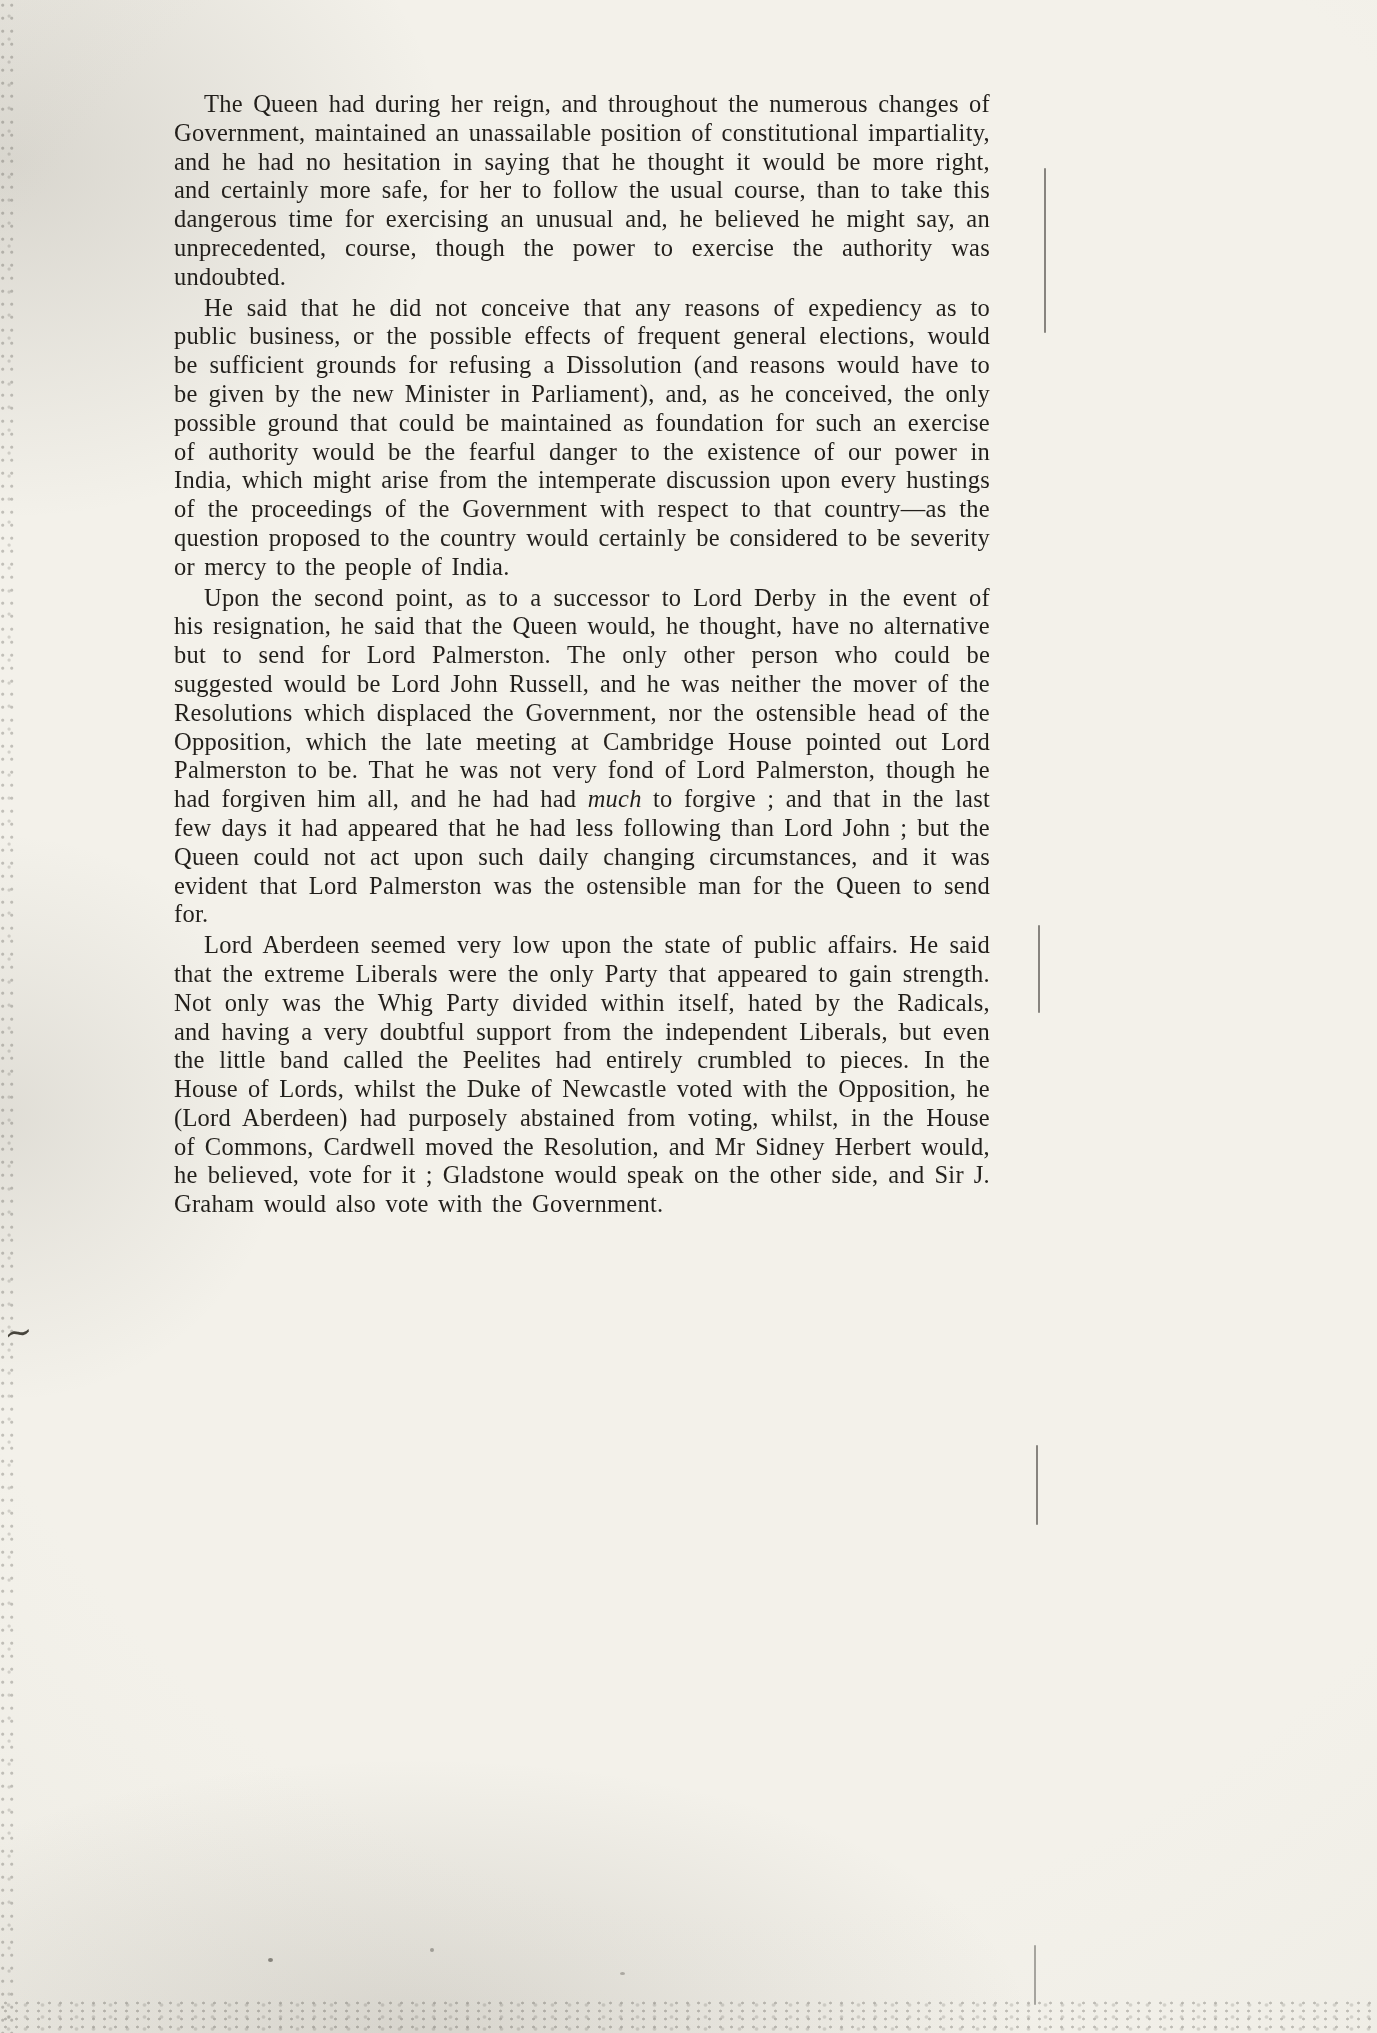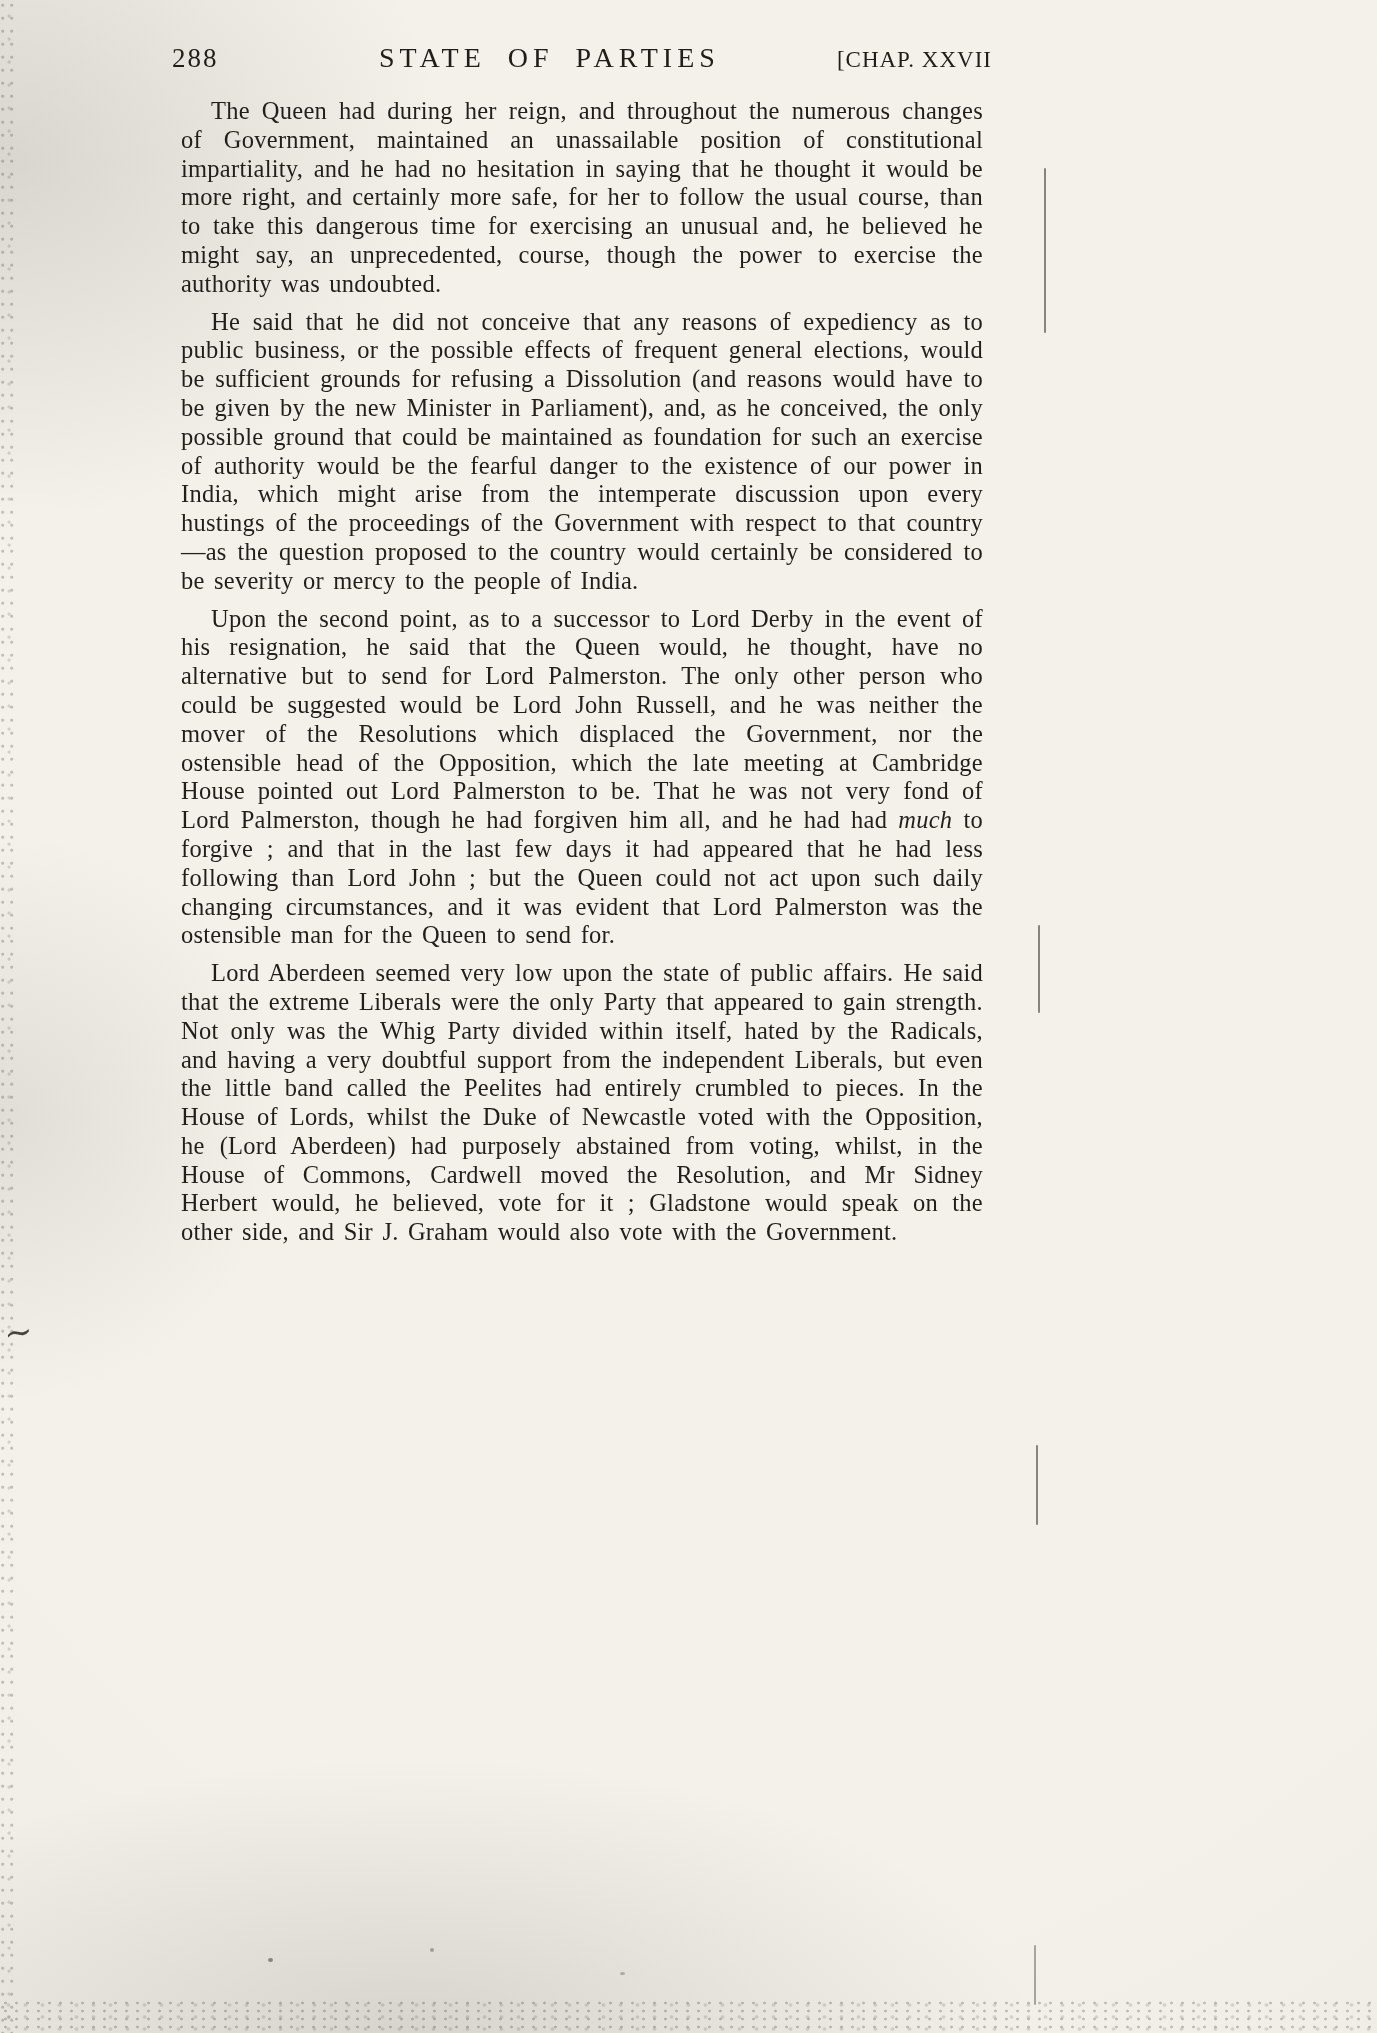--- a/index.html
+++ b/index.html
@@ -60,21 +60,21 @@
     top: 88px;
     width: 820px;
     font-size: 24.5px;
     line-height: 28.8px;
     text-align: justify;
     letter-spacing: 0.25px;
     word-spacing: 3px;
     color: #221f1b;
   }
   .para {
-    margin: 9px;
+    margin: 2px;
     text-indent: 30px;
     font-family: Liberation Serif, serif;
   }
   .italic {
     font-style: italic;
   }
 
   
   .edge-left {
     position: absolute;
@@ -125,25 +125,20 @@
   }
   .speck-1 { left: 268px; top: 1958px; width: 5px; height: 4px; }
   .speck-2 { left: 430px; top: 1948px; width: 4px; height: 4px; opacity: .7; }
   .speck-3 { left: 620px; top: 1972px; width: 5px; height: 3px; opacity: .6; }
 </style>
 </head>
 <body>
 
 <div class="page">
 
-  <div class="header">
-    <span class="pagenum">288</span>
-    <span class="running-title">STATE OF PARTIES</span>
-    <span class="chap-ref">[CHAP. XXVII</span>
-  </div>
 
   <div class="body-text">
       <p class="para"><span>The Queen had during her reign, and throughout the numerous changes of Government, maintained an unassailable position of constitutional impartiality, and he had no hesitation in saying that he thought it would be more right, and certainly more safe, for her to follow the usual course, than to take this dangerous time for exercising an unusual and, he believed he might say, an unprecedented, course, though the power to exercise the authority was undoubted.</span></p>
       <p class="para"><span>He said that he did not conceive that any reasons of expediency as to public business, or the possible effects of frequent general elections, would be sufficient grounds for refusing a Dissolution (and reasons would have to be given by the new Minister in Parliament), and, as he conceived, the only possible ground that could be maintained as foundation for such an exercise of authority would be the fearful danger to the existence of our power in India, which might arise from the intemperate discussion upon every hustings of the proceedings of the Government with respect to that country—as the question proposed to the country would certainly be considered to be severity or mercy to the people of India.</span></p>
       <p class="para"><span>Upon the second point, as to a successor to Lord Derby in the event of his resignation, he said that the Queen would, he thought, have no alternative but to send for Lord Palmerston. The only other person who could be suggested would be Lord John Russell, and he was neither the mover of the Resolutions which displaced the Government, nor the ostensible head of the Opposition, which the late meeting at Cambridge House pointed out Lord Palmerston to be.  That he was not very fond of Lord Palmerston, though he had forgiven him all, and he had had </span><span class="italic">much</span><span> to forgive ;  and that in the last few days it had appeared that he had less following than Lord John ;  but the Queen could not act upon such daily changing circumstances, and it was evident that Lord Palmerston was the ostensible man for the Queen to send for.</span></p>
       <p class="para"><span>Lord Aberdeen seemed very low upon the state of public affairs.  He said that the extreme Liberals were the only Party that appeared to gain strength.  Not only was the Whig Party divided within itself, hated by the Radicals, and having a very doubtful support from the independent Liberals, but even the little band called the Peelites had entirely crumbled to pieces. In the House of Lords, whilst the Duke of Newcastle voted with the Opposition, he (Lord Aberdeen) had purposely abstained from voting, whilst, in the House of Commons, Cardwell moved the Resolution, and Mr Sidney Herbert would, he believed, vote for it ;  Gladstone would speak on the other side, and Sir J. Graham would also vote with the Government.</span></p>
     </div>
 
   <div class="edge-left"></div>
   <div class="edge-bottom"></div>

